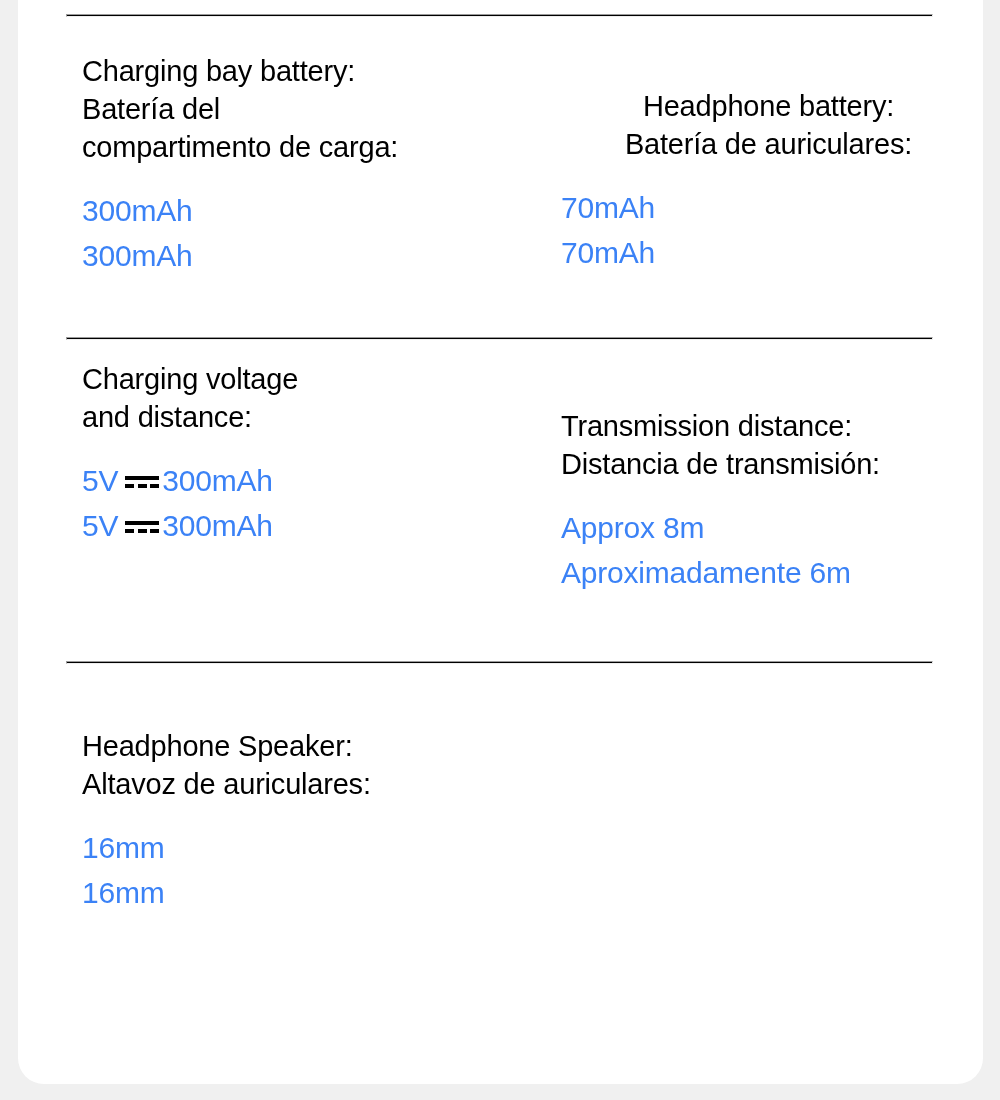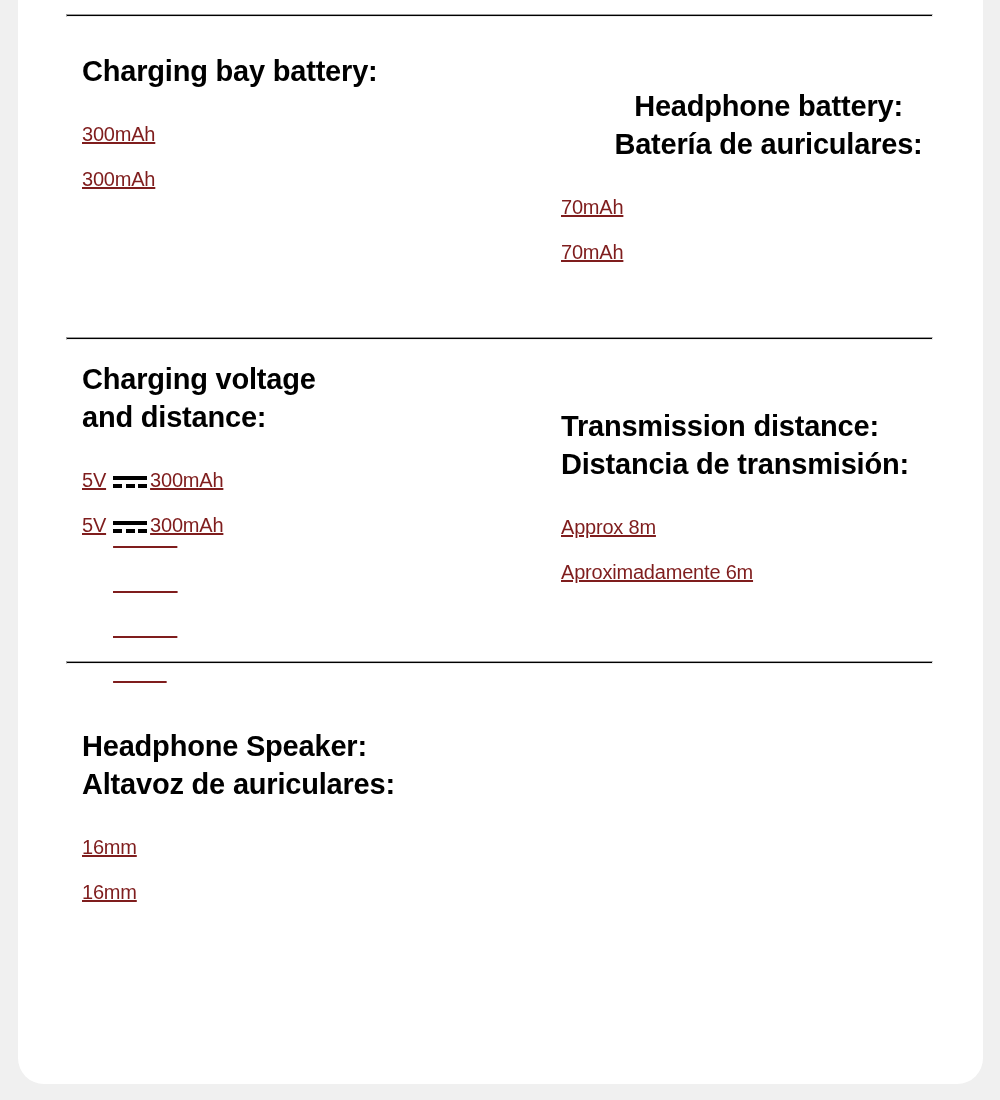--- a/index.html
+++ b/index.html
@@ -60,39 +60,38 @@
 
   
   .sec1 .col-left  { top: 12px; }
   .sec1 .col-right { top: 47px; text-align: center; }
   .sec2 .col-left  { top: 10px; }
   .sec2 .col-right { top: 57px; }
   .sec3 .col-left  { top: 12px; }
 
   .spec-label {
     font-size: 29px;
-    font-weight: bold;
+    font-weight: normal;
     line-height: 38px;
     color: #000000;
     white-space: pre-line;
     letter-spacing: -0.2px;
   }
   .spec-value-block {
     margin-top: 22px;
   }
   .spec-value {
-    font-size: 20px;
+    font-size: 30px;
     font-weight: normal;
     line-height: 45px;
-    color: #7f1d1d;
+    color: #3b82f6;
     letter-spacing: -0.2px;
     display: flex;
     align-items: center;
     white-space: pre;
-    text-decoration: underline;
   }
 
   
   .dc-icon {
     display: inline-block;
     width: 34px;
     height: 20px;
     position: relative;
     margin: 0 3px 0 7px;
     flex: 0 0 auto;
@@ -128,20 +127,22 @@
 <div class="spec-card">
 
   <hr class="divider d1">
   <hr class="divider d2">
   <hr class="divider d3">
 
   <div class="spec-section sec1">
 
     <div class="spec-col col-left">
       <div class="spec-label">Charging bay battery:</div>
+      <div class="spec-label">Batería del
+compartimento de carga:</div>
       <div class="spec-value-block">
         <div class="spec-value">300mAh</div>
         <div class="spec-value">300mAh</div>
       </div>
     </div>
 
     <div class="spec-col col-right">
       <div class="spec-label">Headphone battery:</div>
       <div class="spec-label">Batería de auriculares:</div>
       <div class="spec-value-block">

